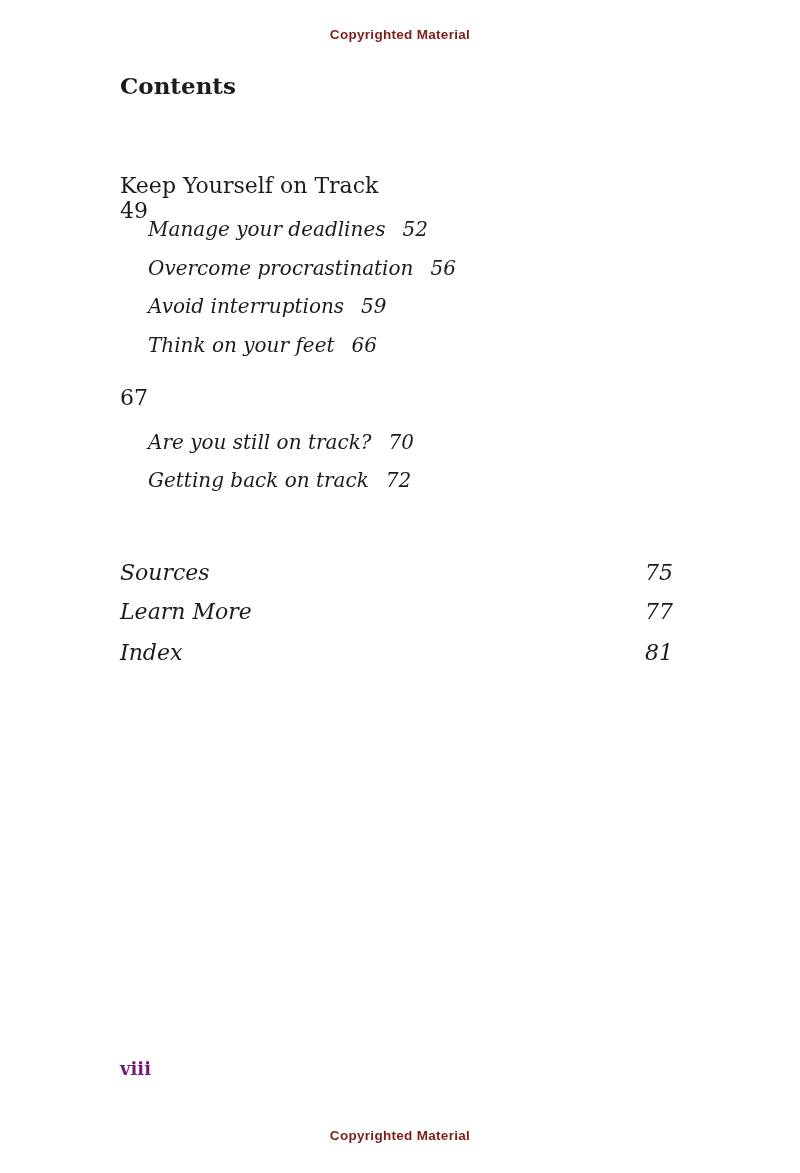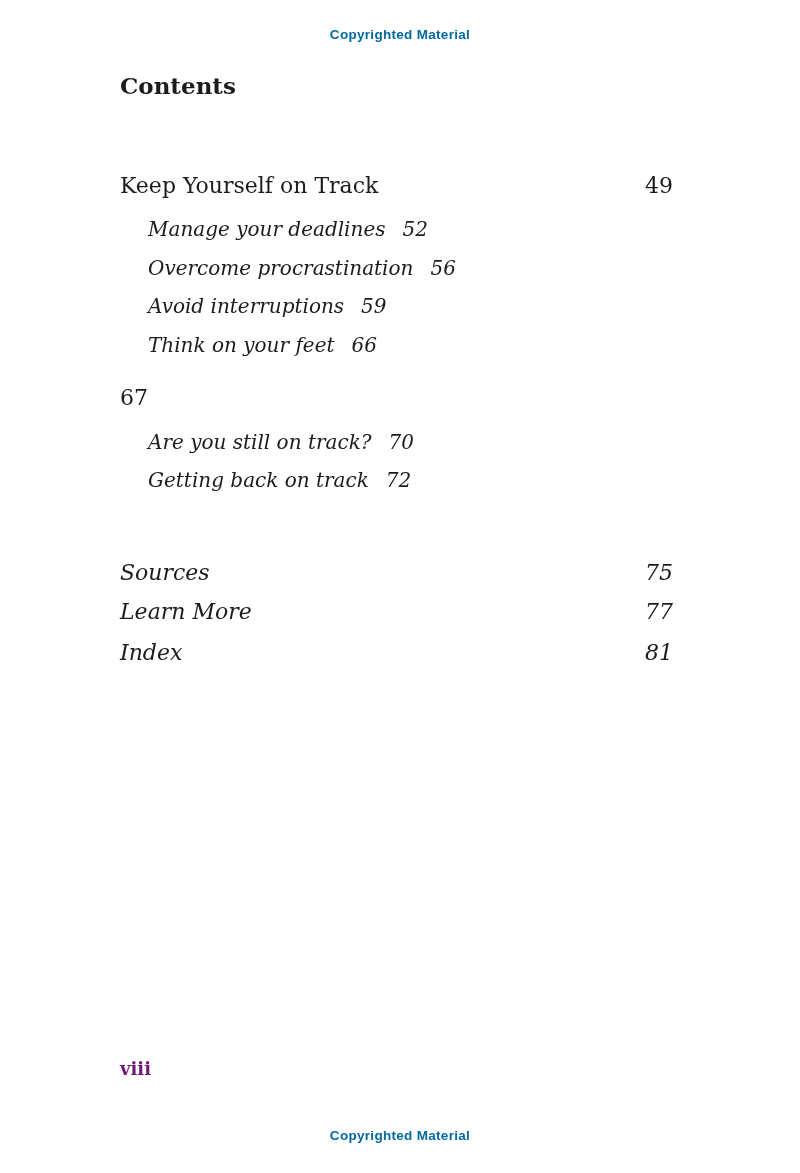--- a/index.html
+++ b/index.html
@@ -18,21 +18,21 @@
   }
   .notice {
     position: absolute;
     left: 0;
     width: 100%;
     text-align: center;
     font-family: "Liberation Sans", sans-serif;
     font-weight: 700;
     font-size: 13.5px;
     letter-spacing: 0.3px;
-    color: #0369a1;
+    color: #7f1d1d;
   }
   .notice-top { top: 27px; }
   .notice-bottom { top: 1128px; }
 
   .contents-heading {
     position: absolute;
     left: 120px;
     top: 72px;
     font-size: 23px;
     font-weight: 700;
@@ -69,21 +69,21 @@
   .sub-label { display: inline; }
   .sub-page { display: inline; margin-left: 17px; }
 
   .back-row {
     font-style: italic;
     font-size: 22px;
   }
   .back-page { font-style: italic; }
 
   
-  .row-s1       { top: 173px; }
+  .row-s1       { top: 173px; flex-direction: column; }
   .row-s1-i0    { top: 217px; }
   .row-s1-i1    { top: 256px; }
   .row-s1-i2    { top: 294px; }
   .row-s1-i3    { top: 333px; }
   .row-s2       { top: 385px; }
   .row-s2-i0    { top: 430px; }
   .row-s2-i1    { top: 468px; }
   .row-b0       { top: 560px; }
   .row-b1       { top: 599px; }
   .row-b2       { top: 640px; }

